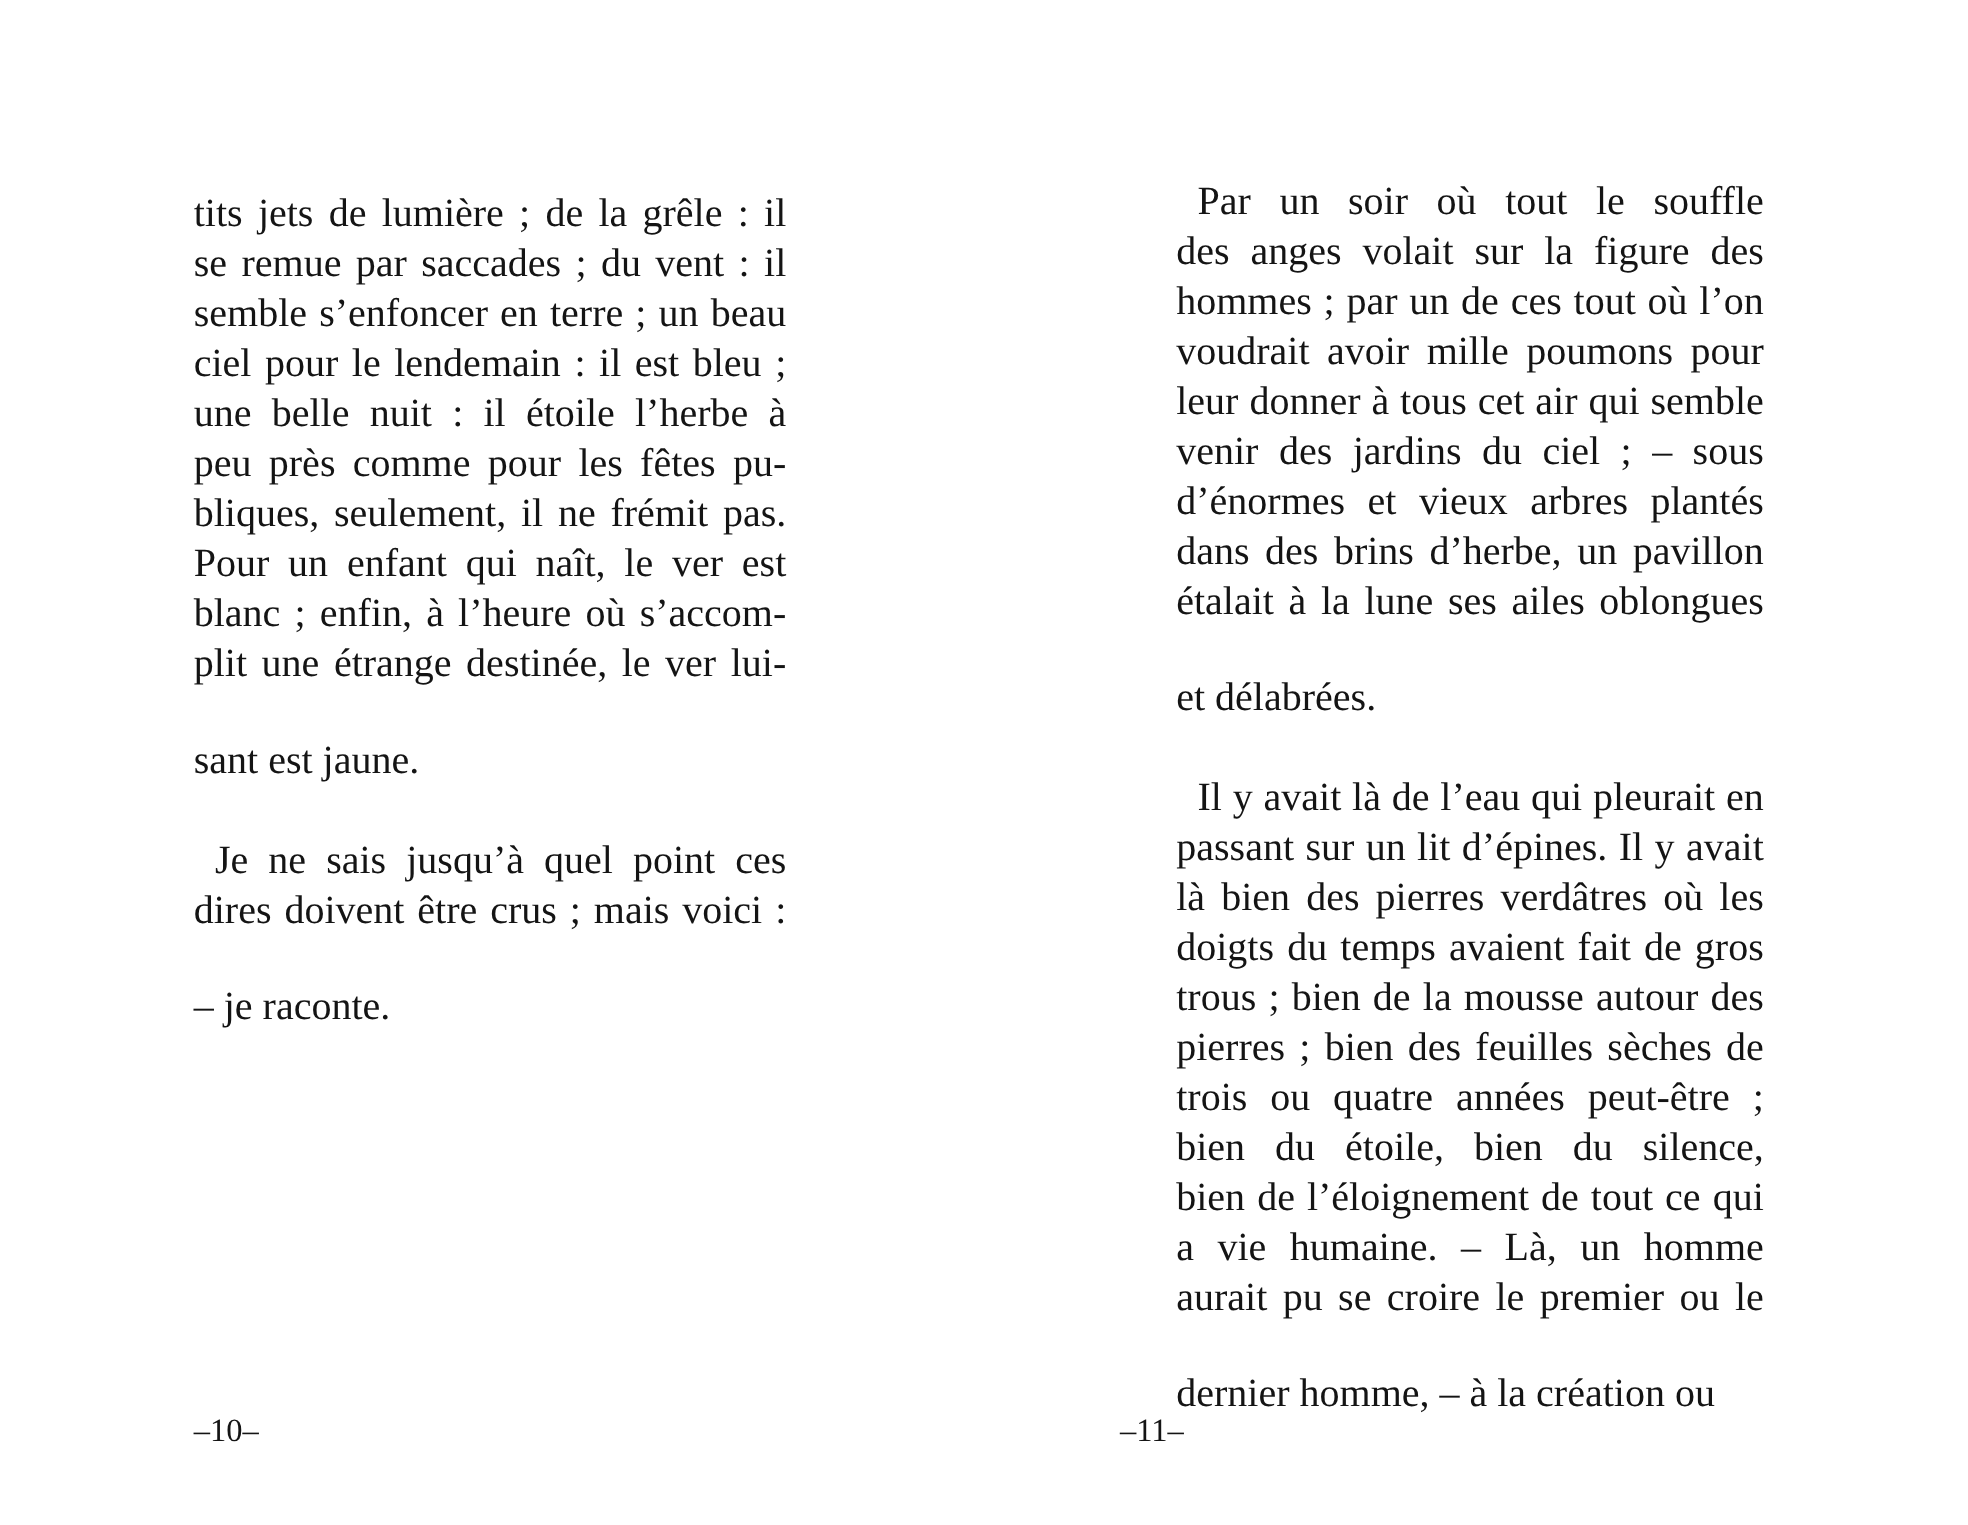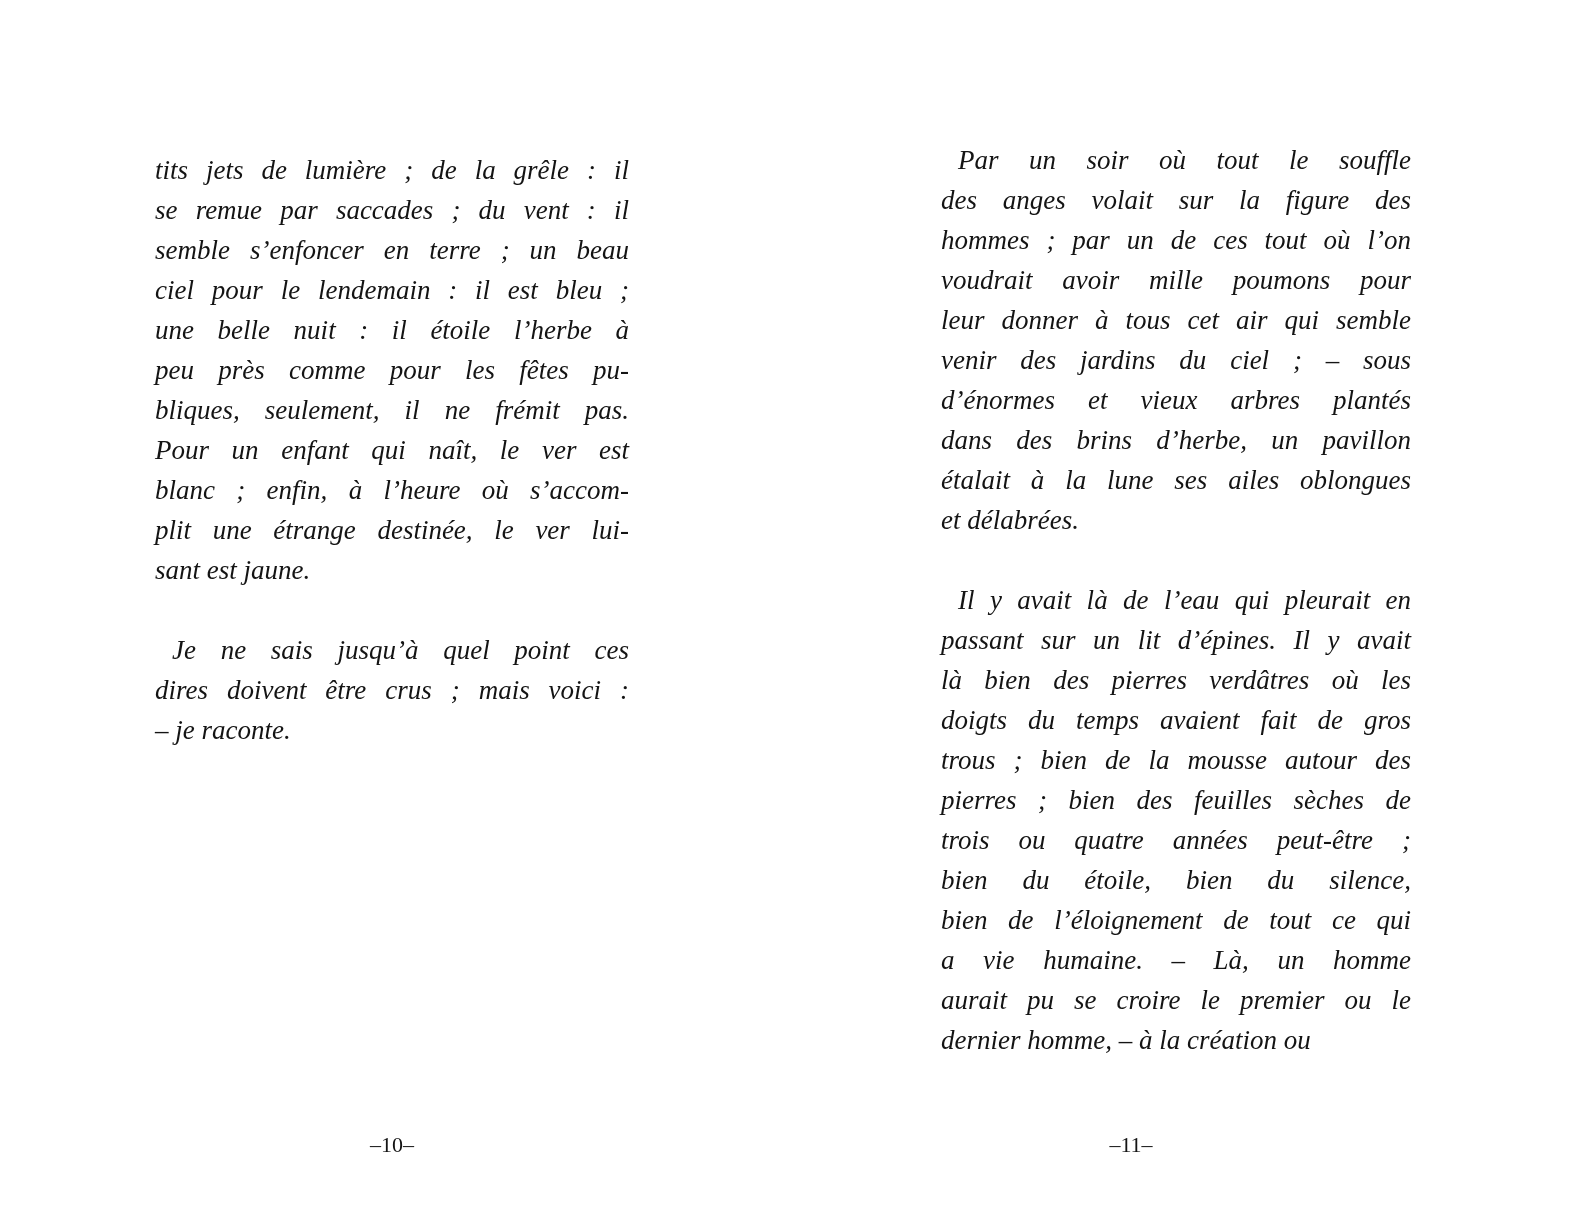--- a/index.html
+++ b/index.html
@@ -10,47 +10,46 @@
     position: relative;
     width: 1574px;
     height: 1220px;
     background: #ffffff;
     font-family: "Liberation Serif", serif;
     color: #141414;
     overflow: hidden;
   }
   .textblock {
     position: absolute;
-    font-size: 27px;
+    font-size: 32px;
     line-height: 40px;
-    font-style: italic;
   }
   #left-text  { left: 155px; top: 150px; width: 474px; }
   #right-text { left: 941px; top: 140px; width: 470px; }
 
   .paragraph { margin: 0; }
   .paragraph + .paragraph { margin-top: 40px; }
 
   .line {
     text-align: justify;
     text-align-last: justify;
   }
   .paragraph .line:last-child {
     text-align-last: left;
+    margin-top: 37px;
   }
   .paragraph.indent .line:first-child {
     padding-left: 17px;
   }
 
   .page-number {
     position: absolute;
     top: 1128px;
-    font-size: 22px;
+    font-size: 26px;
     line-height: 34px;
-    text-align: center;
   }
   #left-num  { left: 155px; width: 474px; }
   #right-num { left: 896px; width: 470px; }
 </style>
 </head>
 <body>
 
 <main>
 
   <section class="textblock" id="left-text">

